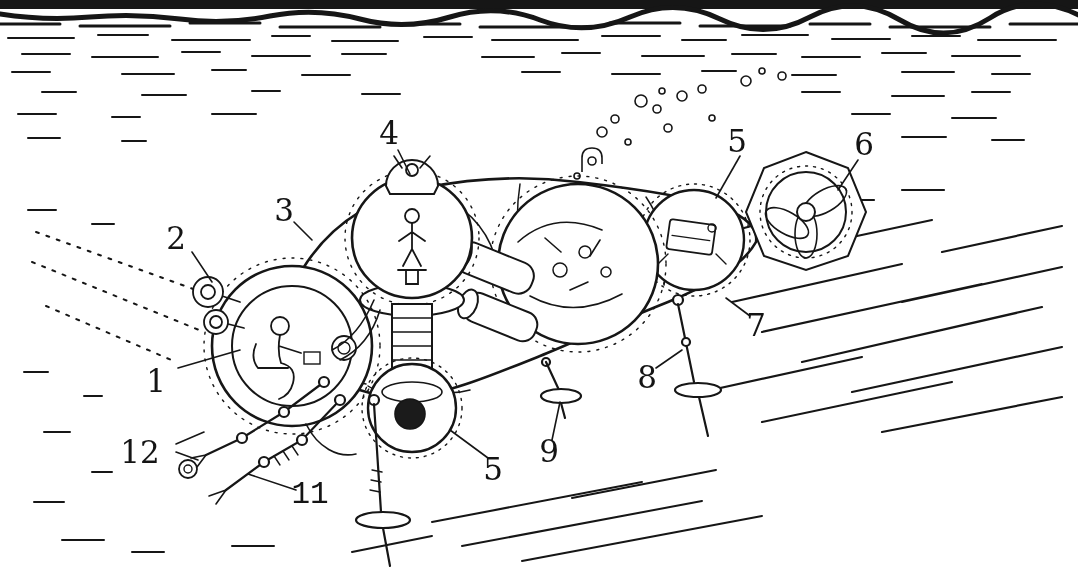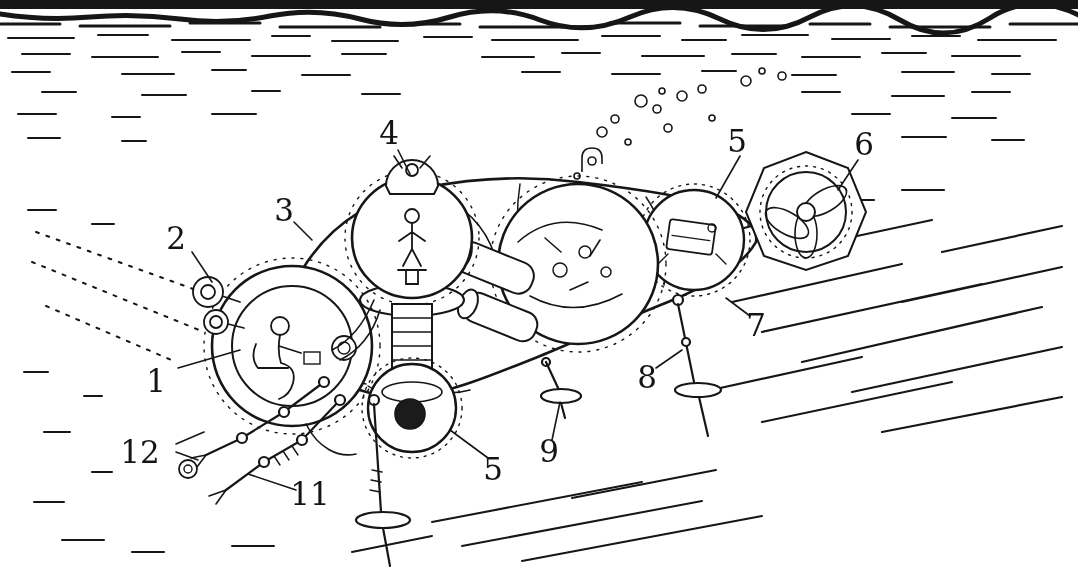--- a/index.html
+++ b/index.html
@@ -24,21 +24,21 @@
   .c1  { left: 156px; top: 381px; }
   .c2  { left: 176px; top: 238px; }
   .c3  { left: 284px; top: 210px; }
   .c4  { left: 389px; top: 133px; }
   .c5  { left: 737px; top: 141px; }
   .c6  { left: 864px; top: 144px; }
   .c7  { left: 756px; top: 325px; }
   .c8  { left: 647px; top: 377px; }
   .c9  { left: 549px; top: 451px; }
   .c10 { left: 493px; top: 469px; }
-  .c11 { left: 310px; top: 494px; }
+  .c11 { left: 310px; top: 494px; font-family: Liberation Mono, monospace; }
   .c12 { left: 140px; top: 452px; }
 </style>
 </head>
 <body>
 
 <div class="stage">
 
   <svg width="1078" height="574" viewBox="0 0 1078 574">
 
     <g stroke="#161616" fill="none" stroke-linecap="round">

